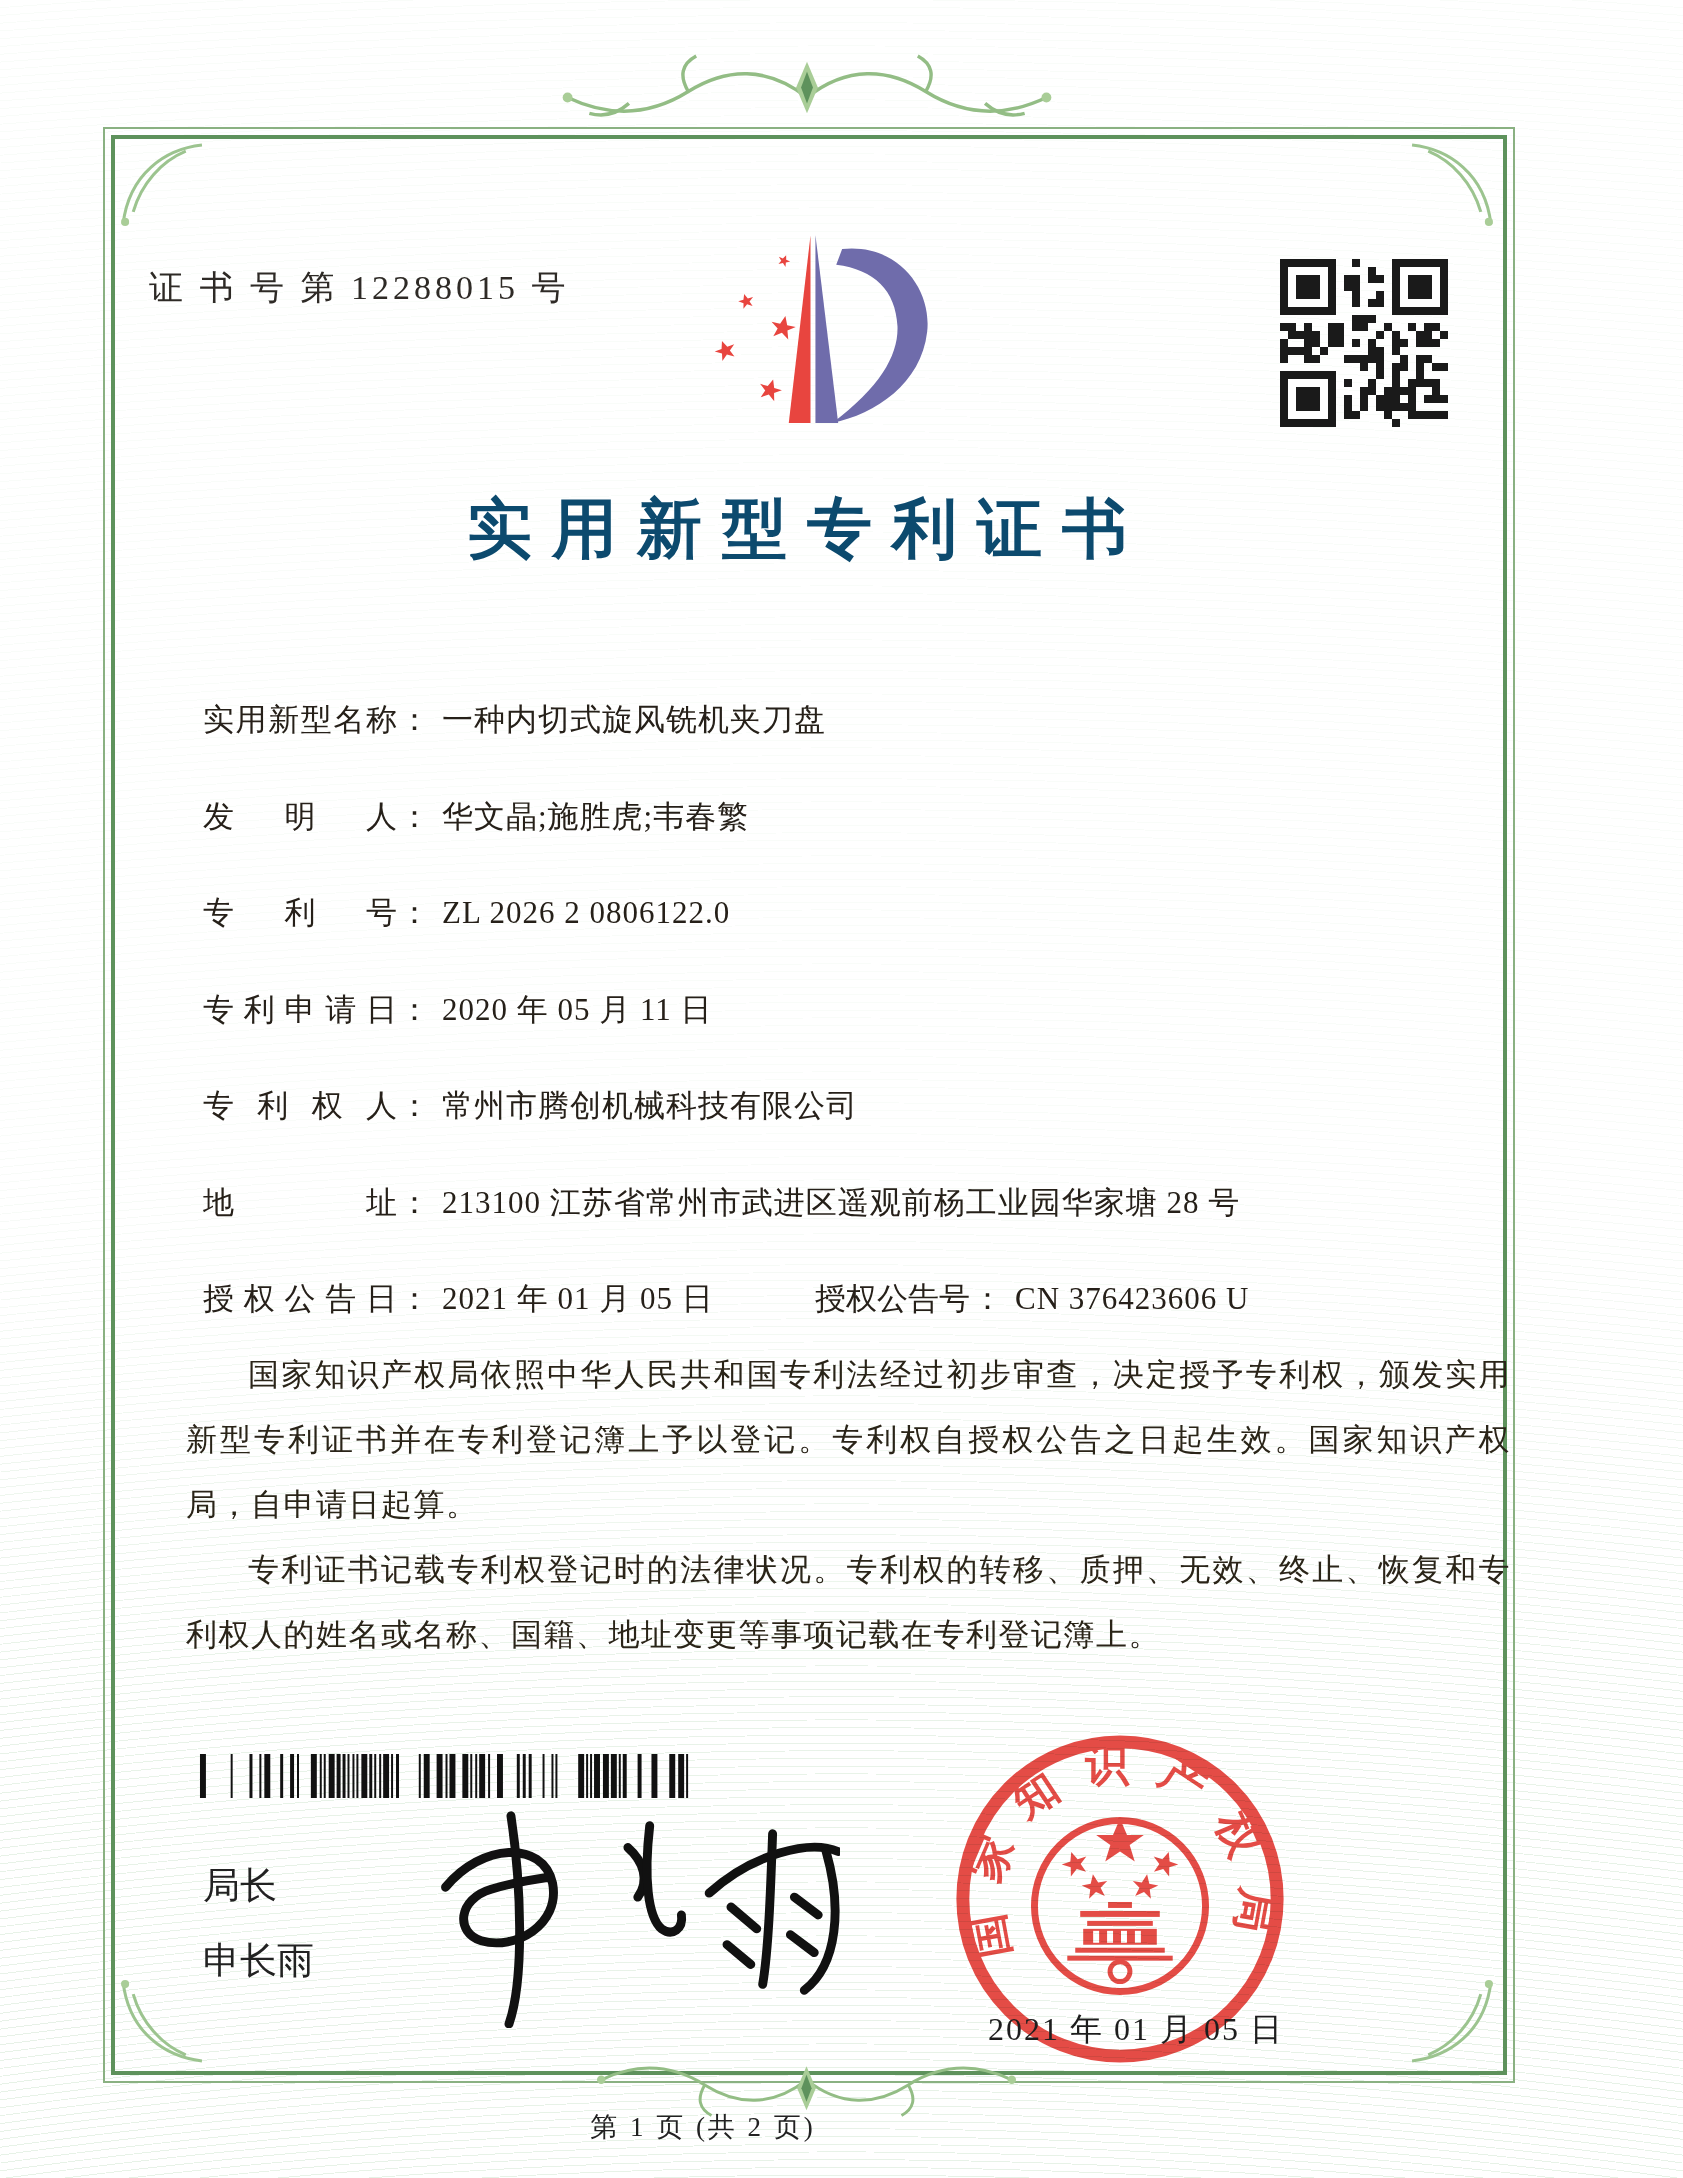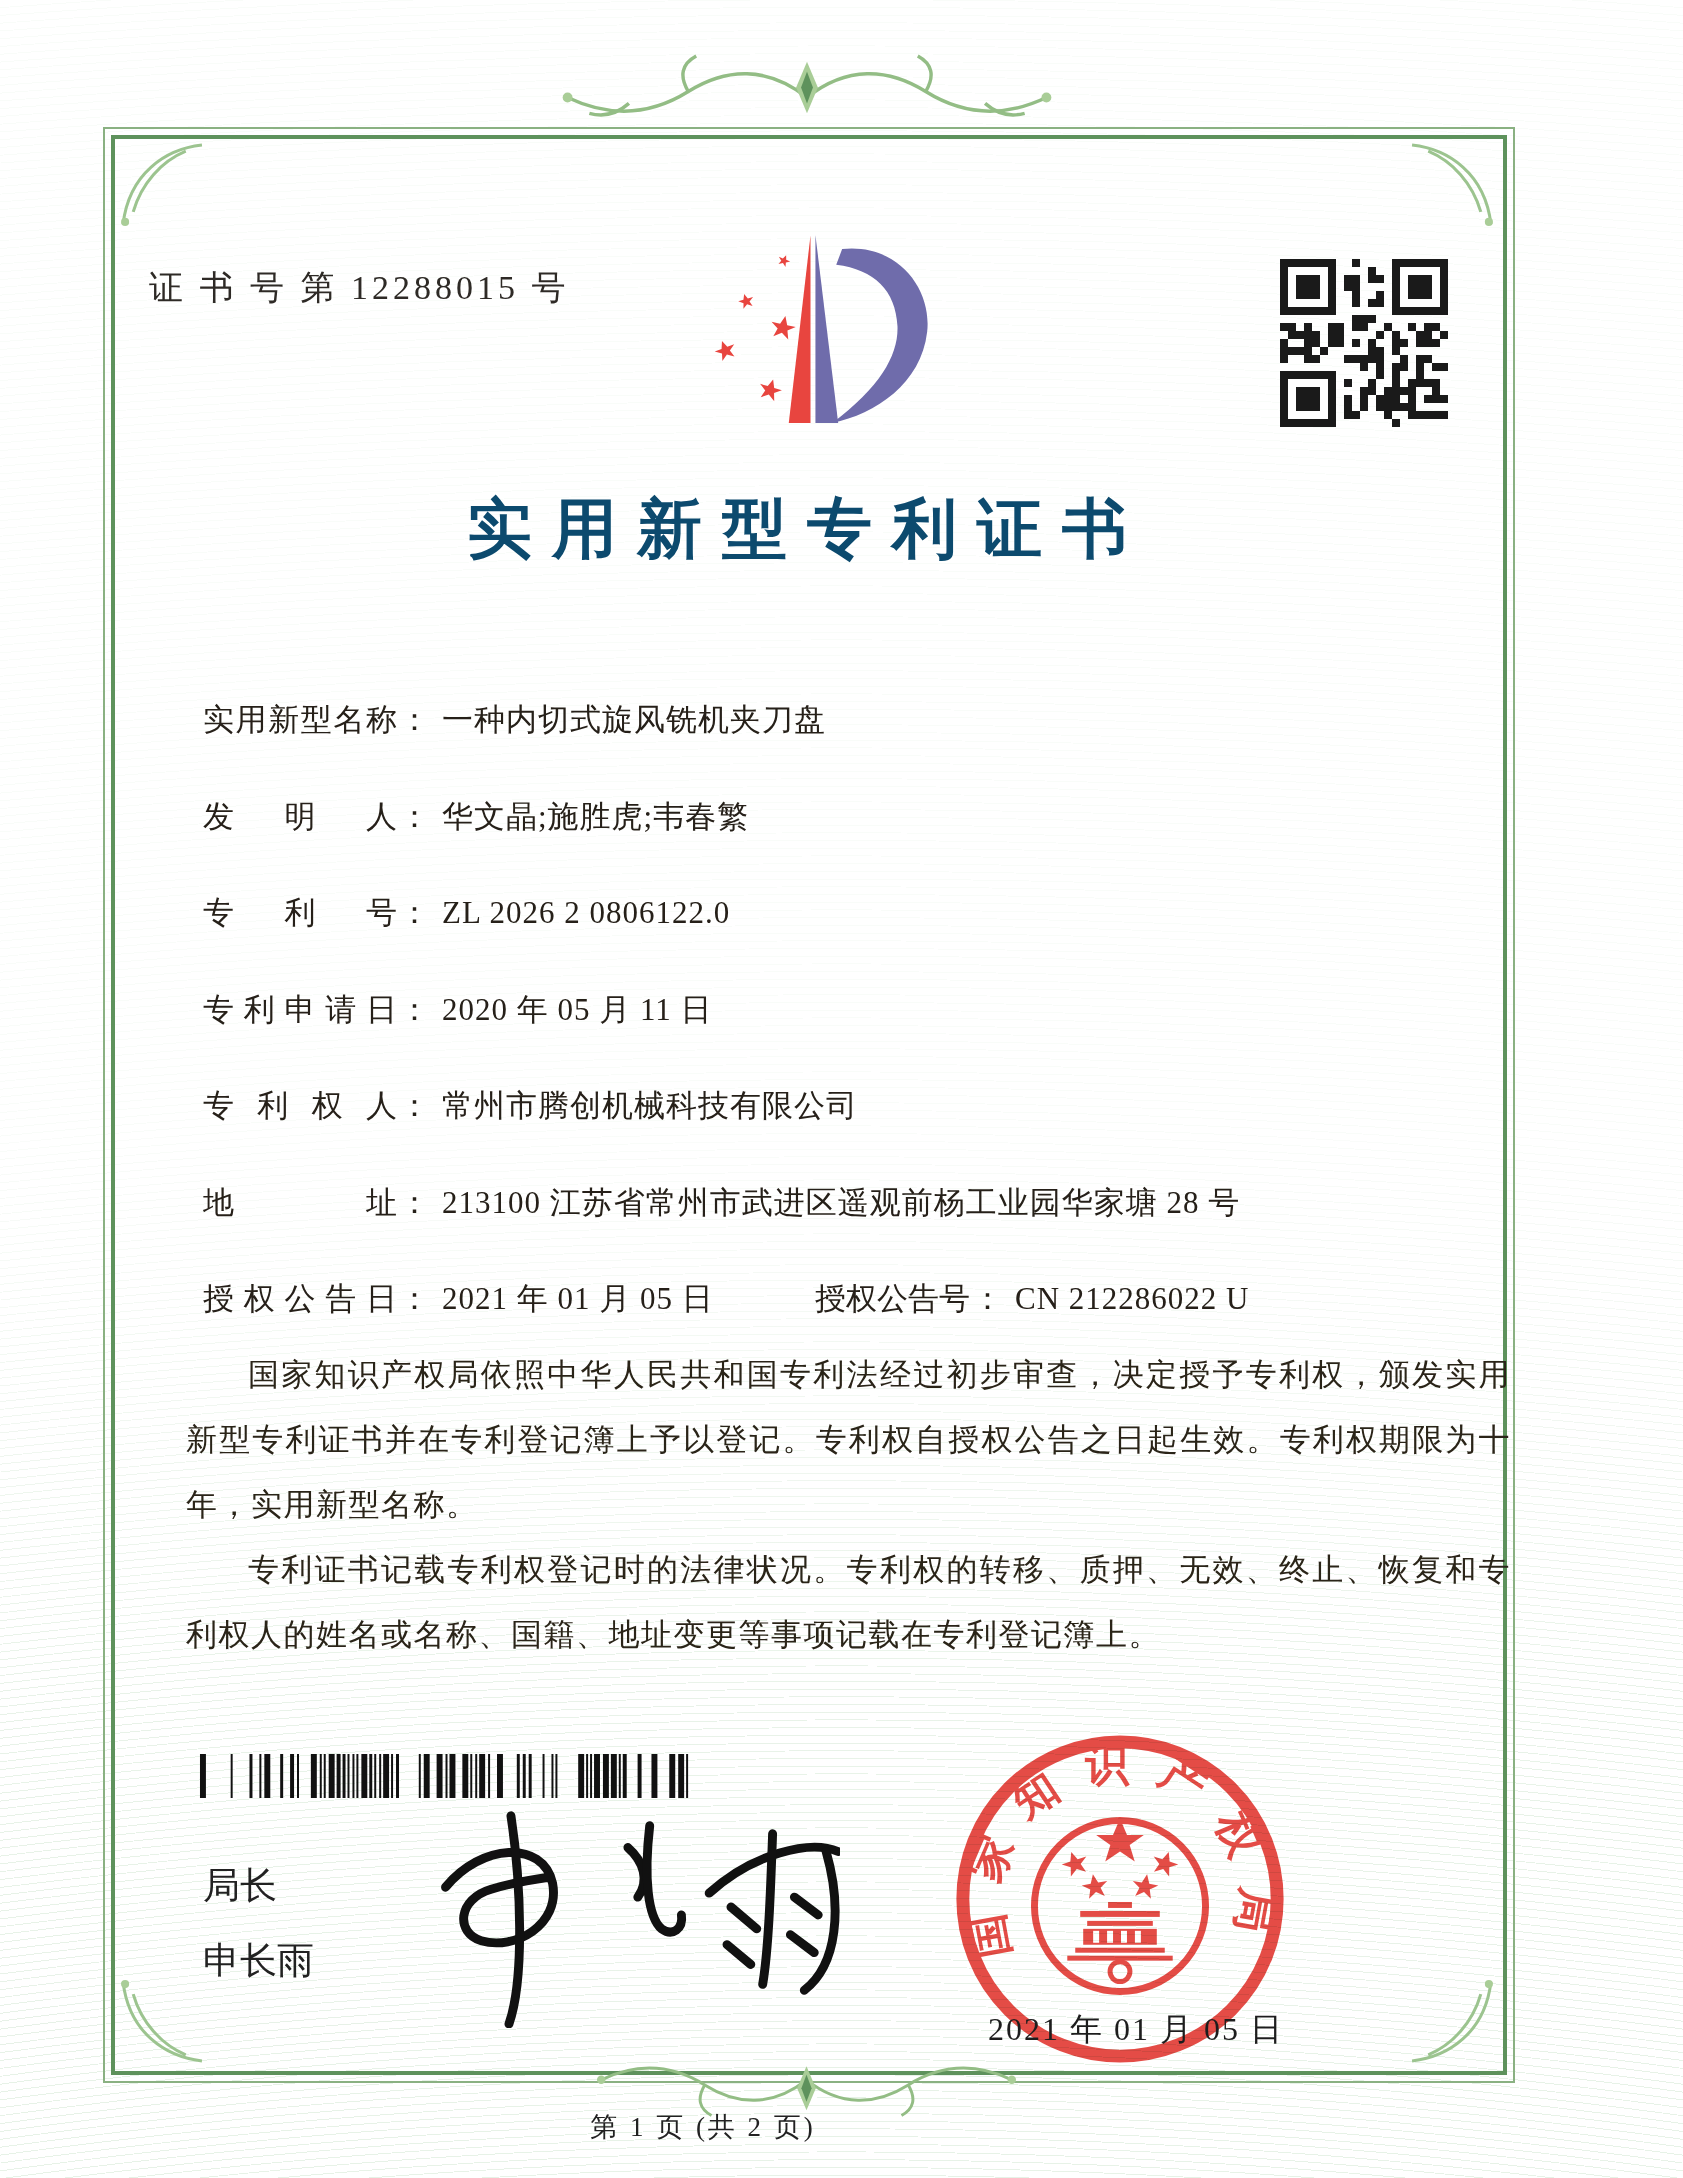--- a/index.html
+++ b/index.html
@@ -297,26 +297,26 @@
   </div>
   <div class="row" style="top:1085px">
     <span class="flabel">专利权人</span><span class="colon">：</span><span class="fvalue">常州市腾创机械科技有限公司</span>
   </div>
   <div class="row" style="top:1182px">
     <span class="flabel">地址</span><span class="colon">：</span><span class="fvalue">213100 江苏省常州市武进区遥观前杨工业园华家塘 28 号</span>
   </div>
   <div class="row" style="top:1278px">
     <span class="flabel">授权公告日</span><span class="colon">：</span><span class="fvalue">2021 年 01 月 05 日</span>
     <span class="pair2">
-      <span>授权公告号</span><span class="colon">：</span><span class="fvalue">CN 212286022 U</span>
+      <span>授权公告号</span><span class="colon">：</span><span class="fvalue">CN 376423606 U</span>
     </span>
   </div>
 
   <div class="body-text">
-    <p>国家知识产权局依照中华人民共和国专利法经过初步审查，决定授予专利权，颁发实用新型专利证书并在专利登记簿上予以登记。专利权自授权公告之日起生效。专利权期限为十年，实用新型名称。</p>
+    <p>国家知识产权局依照中华人民共和国专利法经过初步审查，决定授予专利权，颁发实用新型专利证书并在专利登记簿上予以登记。专利权自授权公告之日起生效。国家知识产权局，自申请日起算。</p>
     <p>专利证书记载专利权登记时的法律状况。专利权的转移、质押、无效、终止、恢复和专利权人的姓名或名称、国籍、地址变更等事项记载在专利登记簿上。</p>
   </div>
 
   <div class="barcode">
     <svg viewBox="0 0 505 44" preserveAspectRatio="none">
         <g fill="#111">
           <rect x="2" y="0" width="6" height="44"></rect>
           <rect x="33" y="0" width="2" height="44"></rect>
           <rect x="52" y="0" width="3" height="44"></rect>
           <rect x="62" y="0" width="2" height="44"></rect>

